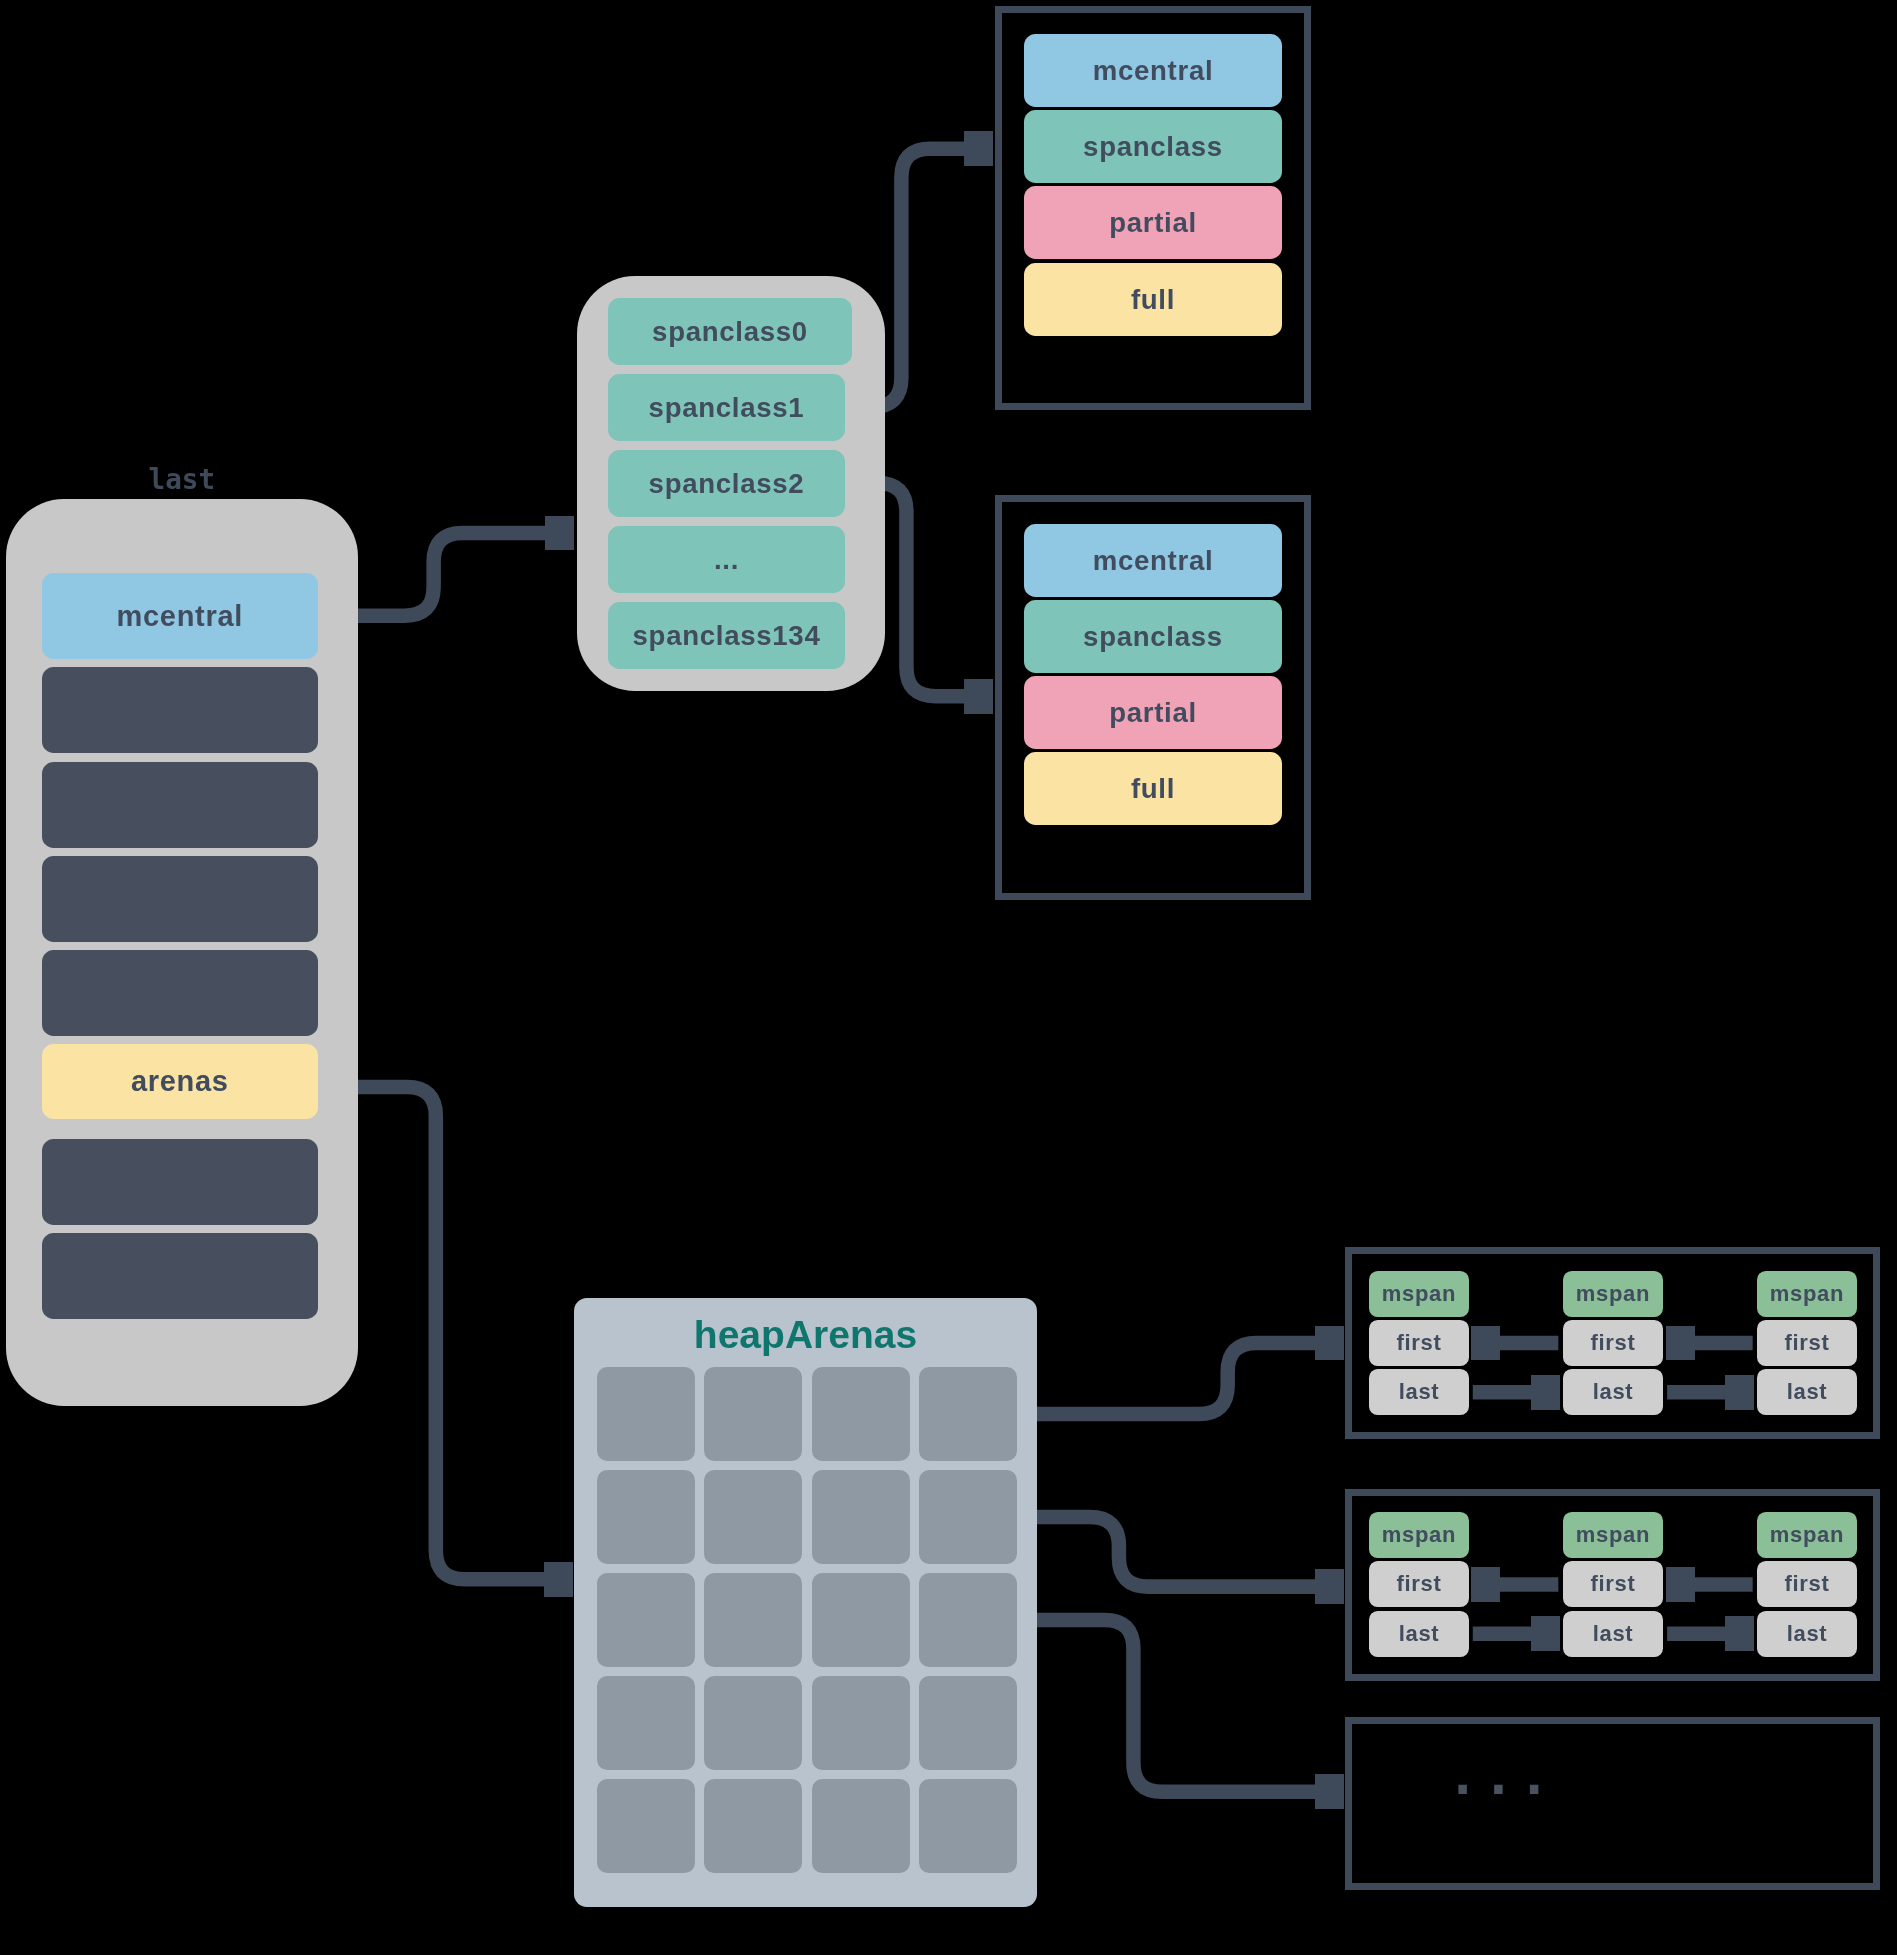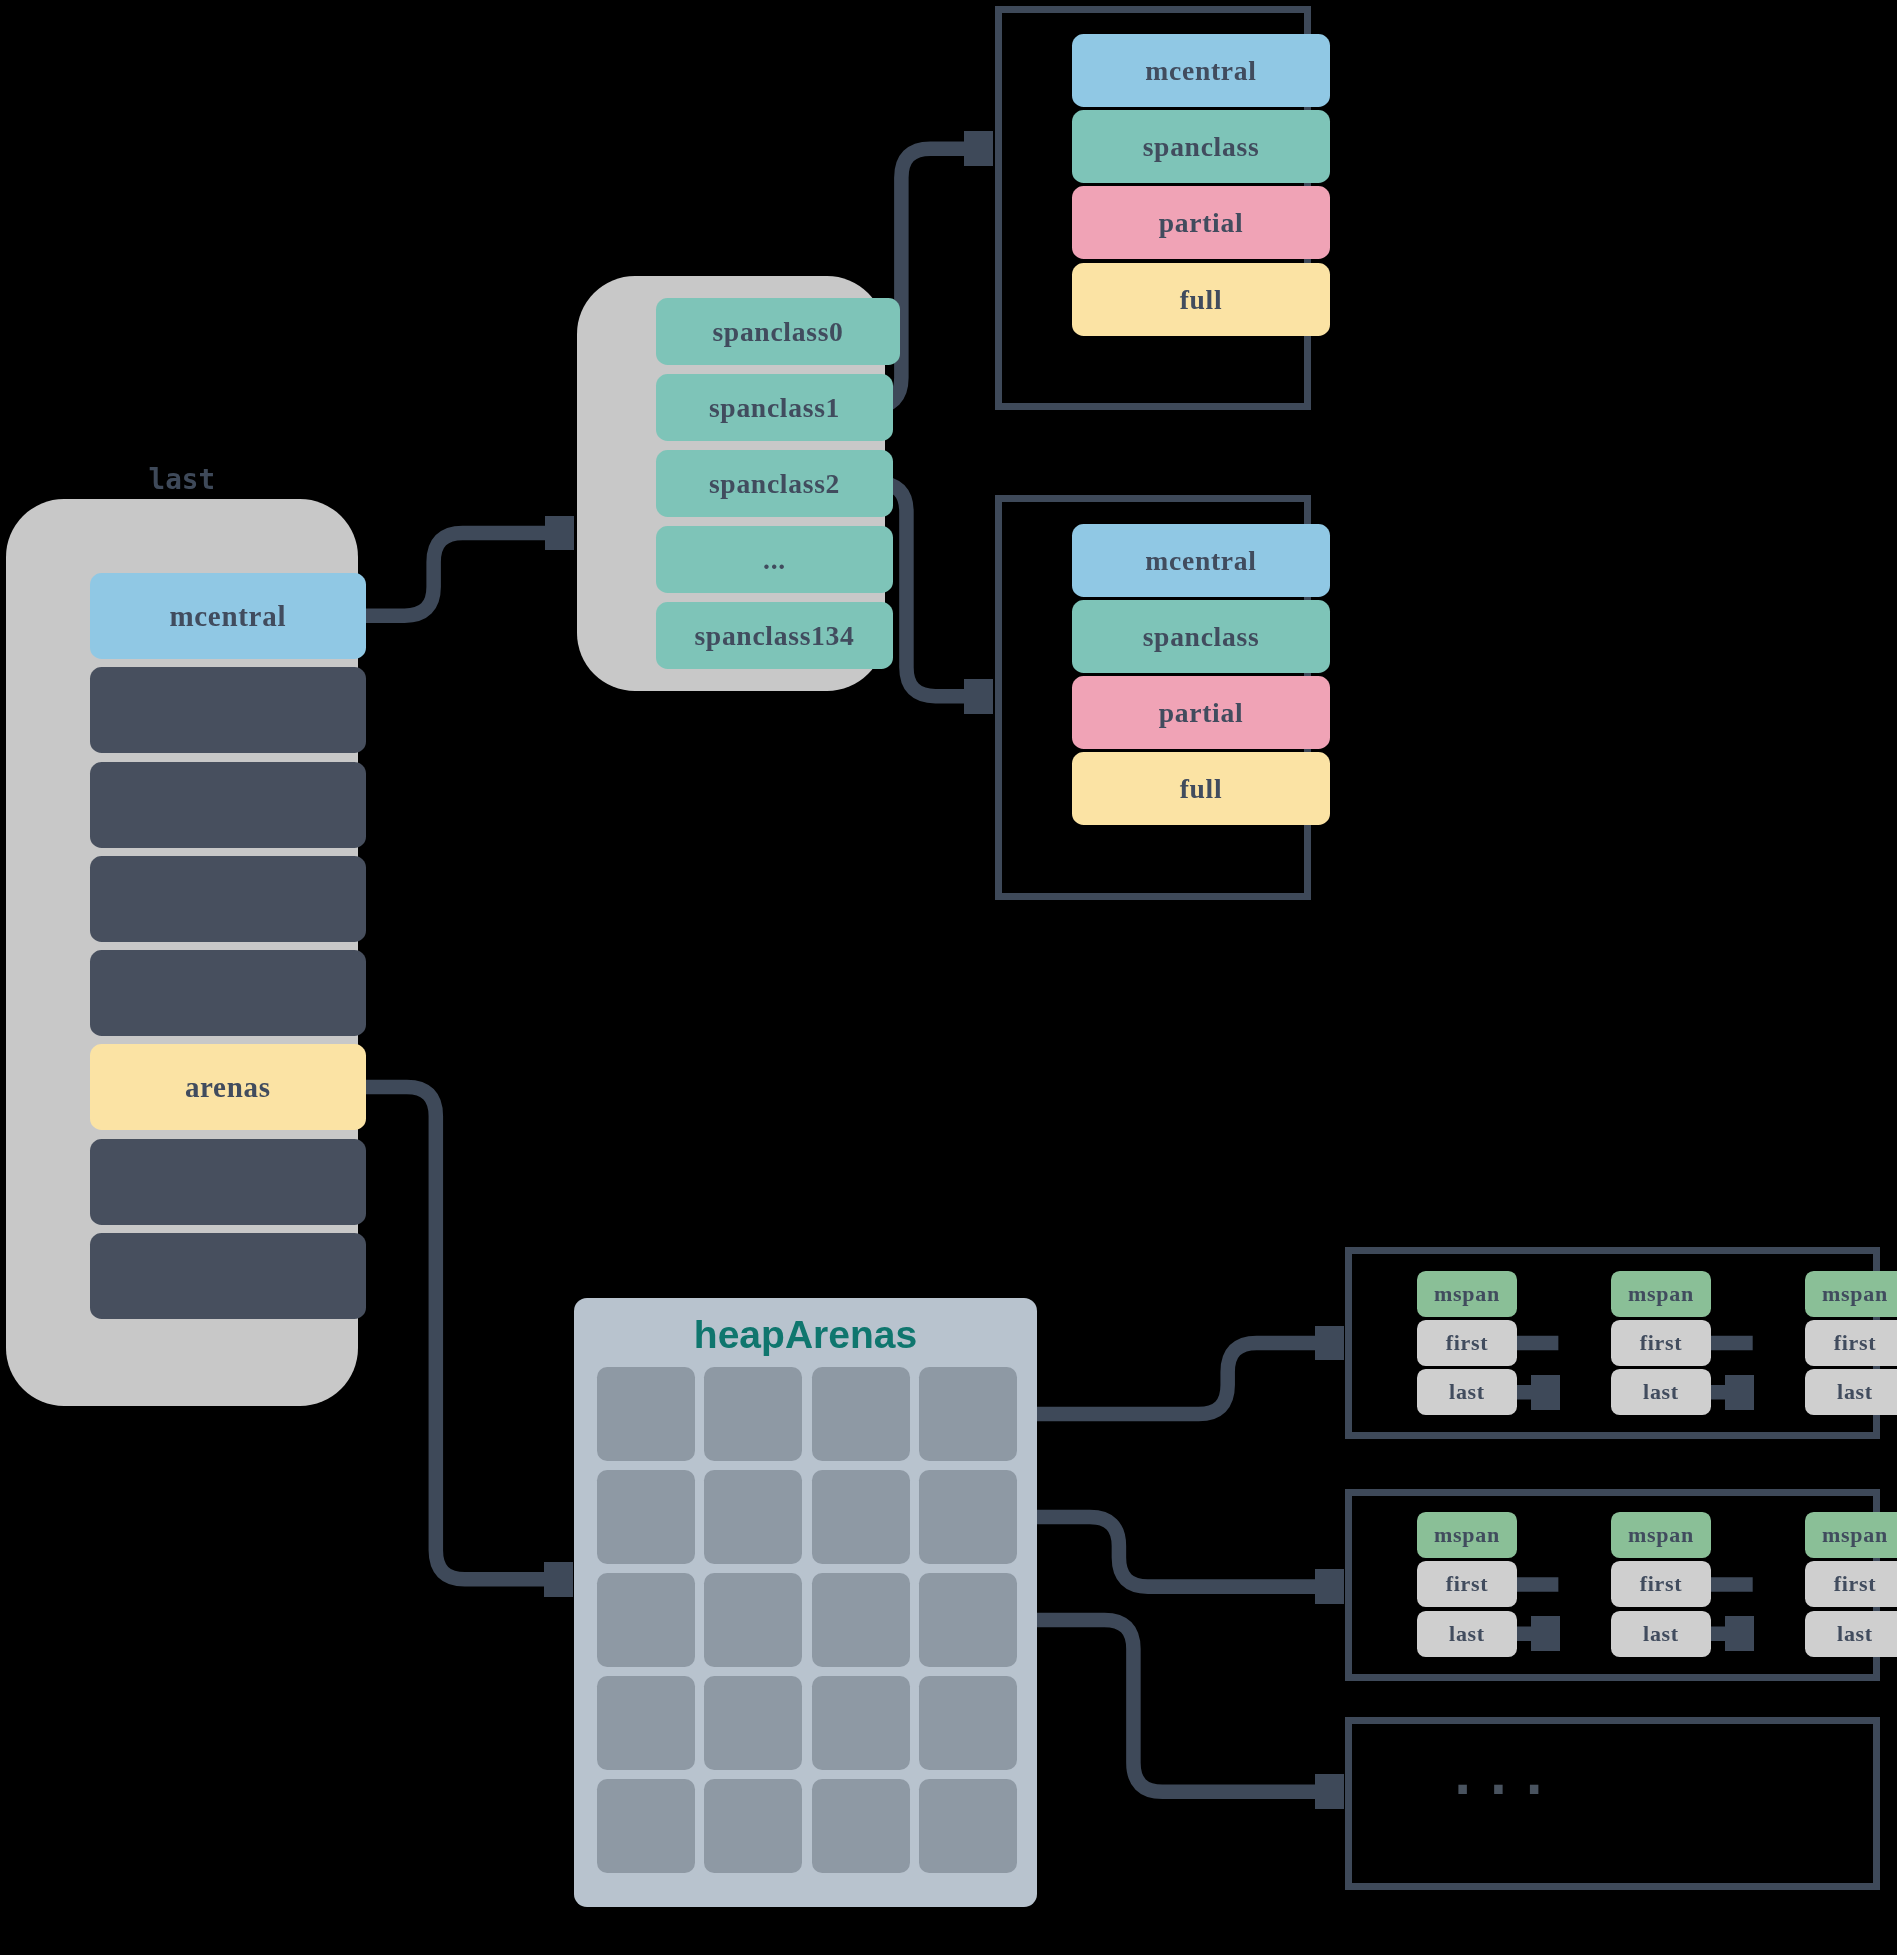--- a/index.html
+++ b/index.html
@@ -1,21 +1,21 @@
 <!DOCTYPE html>
 <html style="font-size:11.6px"><head>
 <meta charset="utf-8">
 <style>
   html,body{margin:0;padding:0;background:#000;width:1897px;height:1955px;overflow:hidden;}
   #canvas{position:relative;width:1897px;height:1955px;background:#000;
           font-family:"DejaVu Sans Mono",monospace;}
   .panel{position:absolute;background:#c8c8c8;border-radius:58px;}
   .chip{position:absolute;border-radius:11.6px;display:flex;align-items:center;justify-content:center;
         font-weight:700;font-size:29px;color:#414c5e;letter-spacing:0.7px;
-        font-family:Liberation Serif, serif;margin-left:48px;}
+        font-family:Liberation Sans, sans-serif;}
   .chip.dark{background:#474f5e;}
   .chip.blue{background:#90c8e4;}
   .chip.yellow{background:#fbe3a4;}
   .chip.teal{background:#7ec4b8;}
   .chip.pink{background:#f0a3b6;}
   .chip.green{background:#8abf97;}
   .chip.gray{background:#cfcfcf;}
   .chip.mini{font-size:22px;border-radius:8.7px;}
   .outline-box{position:absolute;border:7.3px solid #3e4959;box-sizing:border-box;background:transparent;}
   .float-label{position:absolute;font-weight:700;font-size:27.6px;color:#3e4959;text-align:center;
@@ -59,21 +59,21 @@
     <path d="M 2299 2253 H 2411" marker-end="url(#ah)"></path>
   </svg>
 
   <div class="float-label" style="left:5.8px;top:463px;width:352px;">last</div>
   <div class="panel" style="left:5.8px;top:499px;width:352px;height:907px;">
     <div class="chip blue" style="left:36px;top:74px;width:276px;height:86px;">mcentral</div>
     <div class="chip dark" style="left:36px;top:168px;width:276px;height:86px;"></div>
     <div class="chip dark" style="left:36px;top:263px;width:276px;height:86px;"></div>
     <div class="chip dark" style="left:36px;top:357px;width:276px;height:86px;"></div>
     <div class="chip dark" style="left:36px;top:451px;width:276px;height:86px;"></div>
-    <div class="chip yellow" style="left:36px;top:545px;width:276px;height:86px;">arenas</div>
+    <div class="chip yellow" style="left:36px;top:545px;width:276px;height:75px;">arenas</div>
     <div class="chip dark" style="left:36px;top:640px;width:276px;height:86px;"></div>
     <div class="chip dark" style="left:36px;top:734px;width:276px;height:86px;"></div>
   </div>
 
   <div class="panel" style="left:577px;top:276px;width:308px;height:415px;">
     <div class="chip teal" style="left:31px;top:22px;width:244px;height:67px;font-size:27.6px;">spanclass0</div>
     <div class="chip teal" style="left:31px;top:98px;width:237px;height:67px;font-size:27.6px;">spanclass1</div>
     <div class="chip teal" style="left:31px;top:174px;width:237px;height:67px;font-size:27.6px;">spanclass2</div>
     <div class="chip teal" style="left:31px;top:250px;width:237px;height:67px;font-size:27.6px;">...</div>
     <div class="chip teal" style="left:31px;top:326px;width:237px;height:67px;font-size:27.6px;">spanclass134</div>

